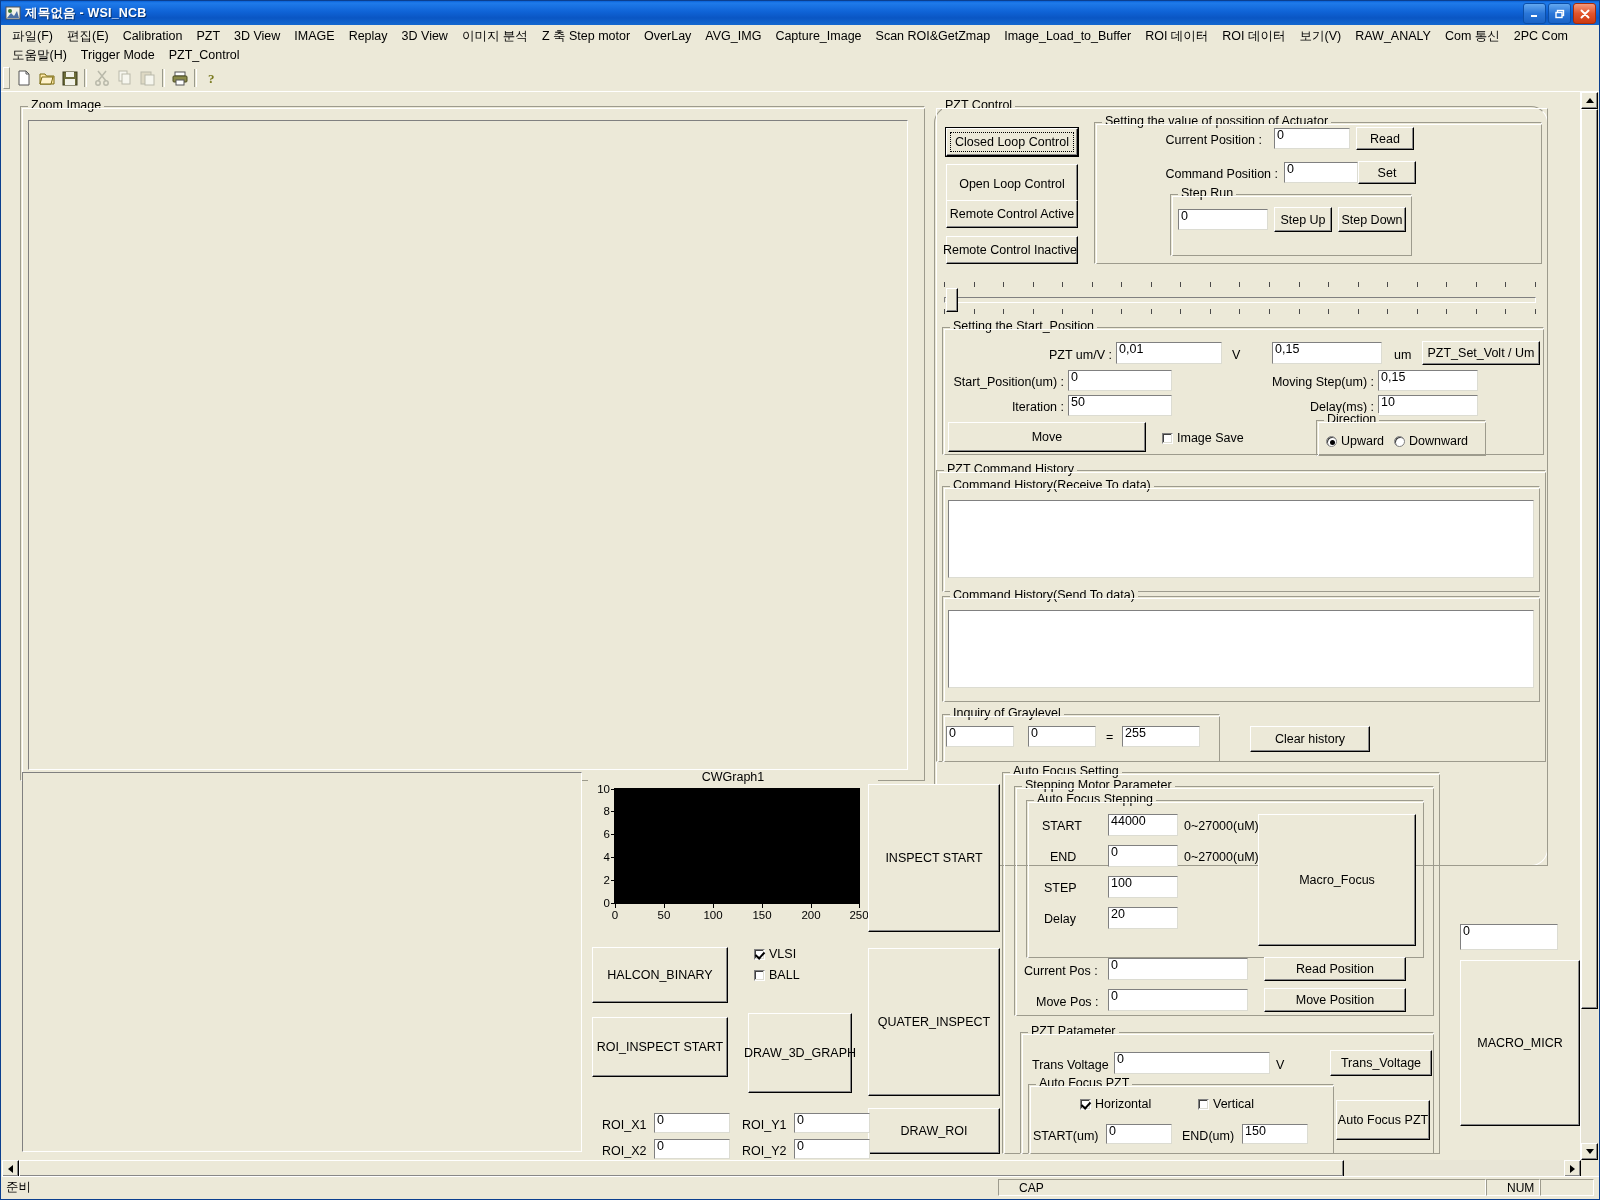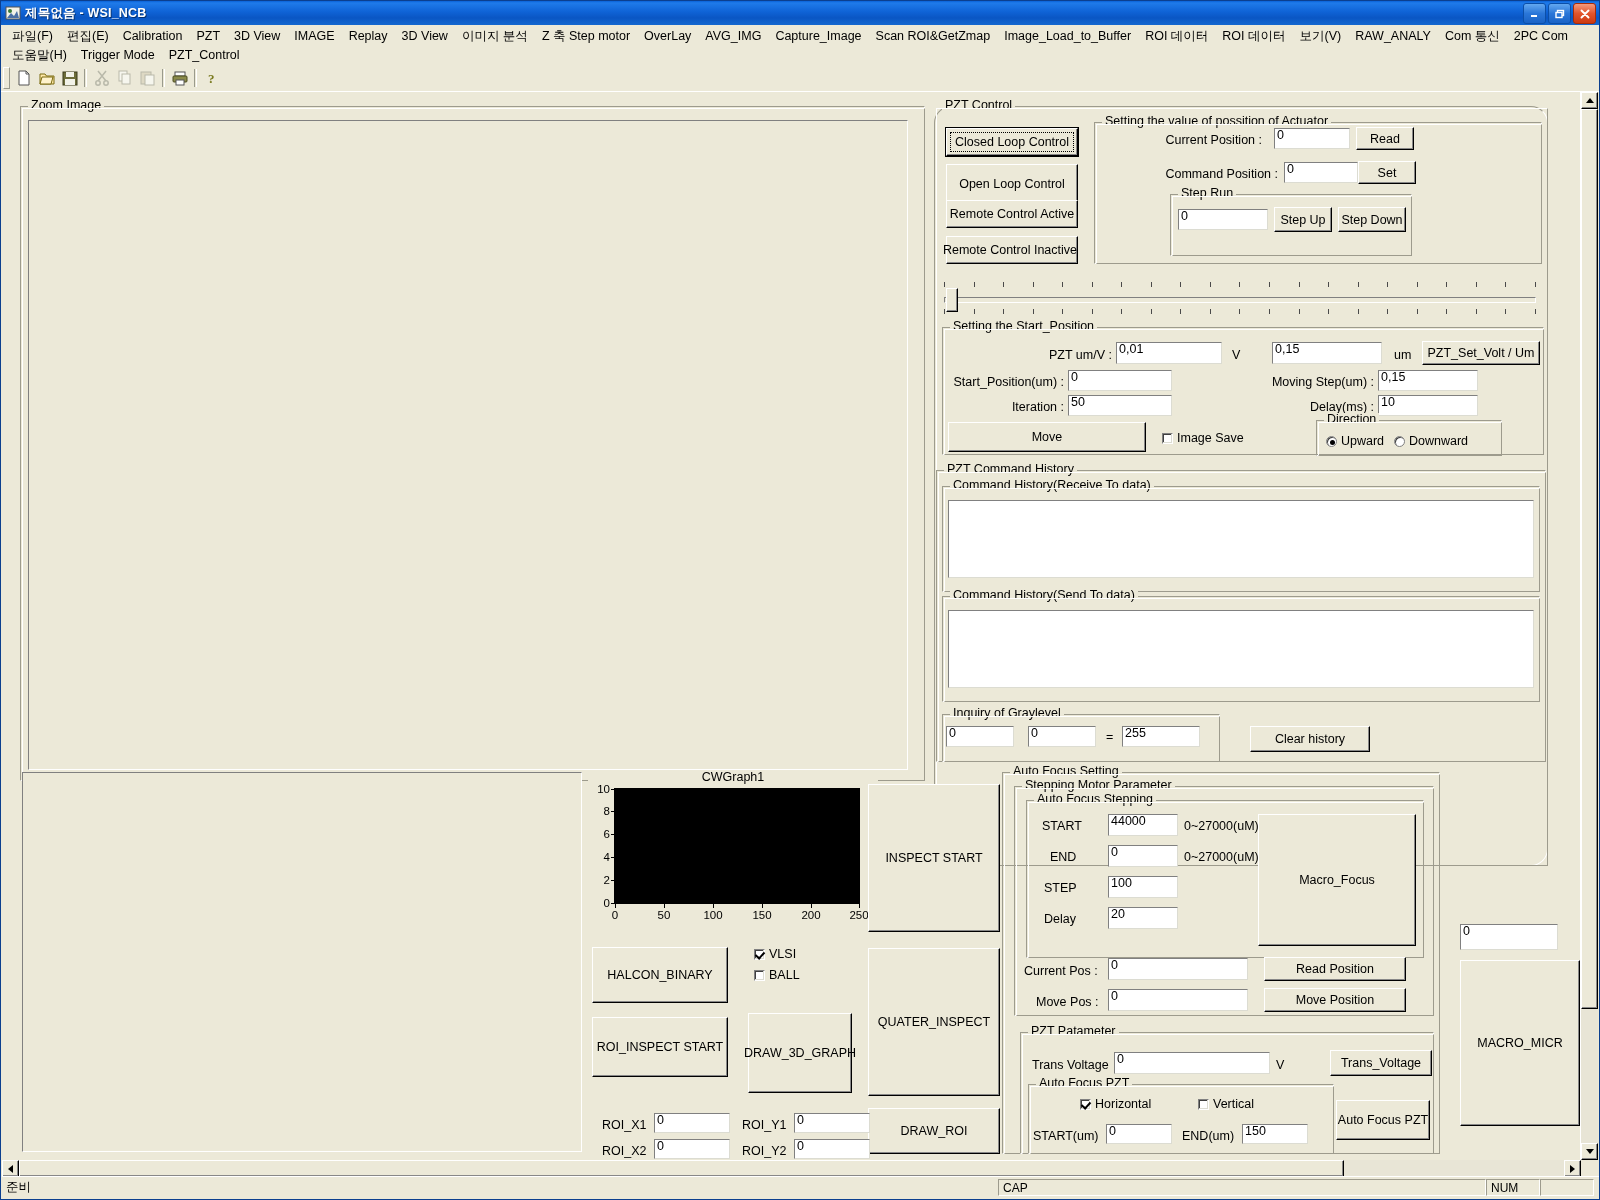--- a/index.html
+++ b/index.html
@@ -131,21 +131,21 @@
   .arrow{width:0;height:0;}
   .ar-up{border-left:4px solid transparent;border-right:4px solid transparent;border-bottom:5px solid #000;}
   .ar-dn{border-left:4px solid transparent;border-right:4px solid transparent;border-top:5px solid #000;}
   .ar-lf{border-top:4px solid transparent;border-bottom:4px solid transparent;border-right:5px solid #000;}
   .ar-rt{border-top:4px solid transparent;border-bottom:4px solid transparent;border-left:5px solid #000;}
 
   
   .statusbar{position:absolute;left:1px;bottom:1px;width:1597px;height:21px;background:#ece9d8;
      border-top:1px solid #fff;display:flex;align-items:center;}
   .spane{height:17px;box-sizing:border-box;border:1px solid #9d9b8d;border-right-color:#fff;border-bottom-color:#fff;
-     display:flex;align-items:center;padding-left:4px;font-size:12px;}
+     display:flex;align-items:center;padding-left:20px;font-size:12px;}
 </style>
 </head>
 <body>
 
 <div class="app">
 
   <div class="titlebar">
     <span class="title-ico">
       <svg width="16" height="16" viewBox="0 0 16 16">
         <rect x="1" y="2" width="14" height="12" fill="#f2f2e8" stroke="#555"></rect>
@@ -403,21 +403,21 @@
       <span>10</span>
     </div>
 
     <div class="btn" style="left:946px;top:330px;width:198px;height:30px;">
       <span>Move</span>
     </div>
     <div class="chk" style="left:1160px;top:339px;">
       <span class="box"></span>
       <span>Image Save</span>
     </div>
-    <div class="grp" style="left:1314px;top:328px;width:186px;height:36px;">
+    <div class="grp" style="left:1314px;top:328px;width:170px;height:36px;">
       <span class="cap">Direction</span>
     </div>
     <div class="rad" style="left:1324px;top:342px;">
       <span class="dot on"></span>
       <span>Upward</span>
     </div>
     <div class="rad" style="left:1392px;top:342px;">
       <span class="dot"></span>
       <span>Downward</span>
     </div>

